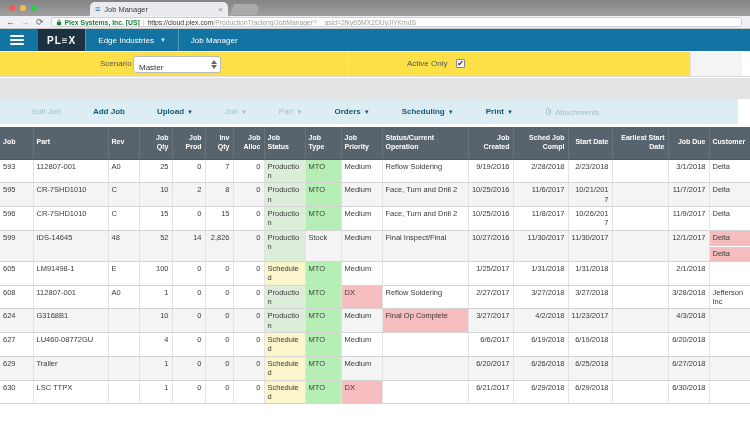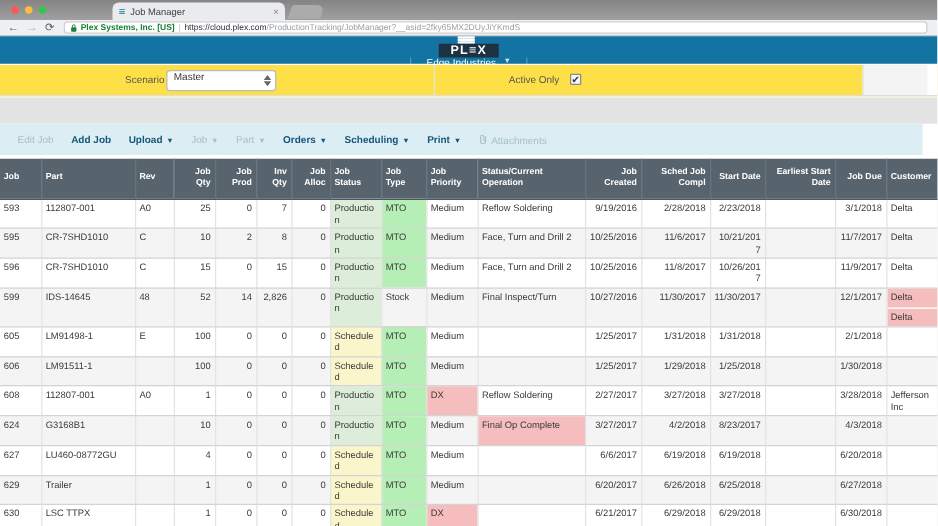--- a/index.html
+++ b/index.html
@@ -28,56 +28,56 @@
               border-radius:3px; display:flex; align-items:center; padding:0 4px;
               font-size:6.8px; white-space:nowrap; overflow:hidden; }
   .lock { width:6px; height:7px; margin-right:3px; flex:none; }
   .org { color:#188038; font-weight:bold; margin-right:3px; }
   .sep { color:#c0c0c0; margin-right:3px; }
   .dom { color:#303134; }
   .path { color:#9aa0a6; }
 
   
   .appbar { position:absolute; top:29px; left:0; width:750px; height:22px; background:#1374a3;
-            display:flex; align-items:center;flex-direction:column; }
+            display:flex; align-items:center; }
   .burger { width:14px; height:10px; margin:0 14px 0 10px; display:flex; flex-direction:column;
             justify-content:space-between; }
   .burger i { display:block; height:2px; background:#fff; border-radius:1px; }
   .brand { background:#1d3240; color:#fff; font-weight:bold; font-size:10px; letter-spacing:1px;
            height:22px; display:flex; align-items:center; padding:0 9px; }
-  .hsec { height:22px; display:flex; align-items:flex-start; padding:0 12px; color:#fff; font-size:8px;
+  .hsec { height:22px; display:flex; align-items:center; padding:0 12px; color:#fff; font-size:8px;
           border-right:1px solid rgba(255,255,255,.25); }
   .hsec.first { border-left:1px solid rgba(255,255,255,.25); }
   .caret-w { font-size:6px; margin-left:6px; color:#cfe4ef; }
 
   
   .scenbar { position:absolute; top:52px; left:0; width:750px; height:25px; background:#fde047;
              border-bottom:1px solid #ddd; }
   .scenbar .vdiv { position:absolute; top:0; bottom:0; width:1px; background:#e4e4e4; }
   .scen-right { position:absolute; left:690px; right:0; top:0; bottom:0; background:#f4f4f4; border-left:1px solid #e4e4e4; }
   .scen-white { position:absolute; left:742px; right:0; top:0; bottom:0; background:#fff; }
   .scen-label { position:absolute; top:7px; font-size:8px; color:#555; }
   .selectbox { position:absolute; left:133px; top:4px; width:88px; height:17px; background:#fff;
                border:1px solid #bbb; border-radius:3px; font-size:8px; color:#333;
-               display:flex; align-items:flex-start; padding:0 5px; }
+               display:flex; align-items:flex-end; padding:0 5px; }
   .selectbox .steppers { position:absolute; right:3px; top:3px; display:flex; flex-direction:column; gap:1px; }
   .selectbox .up { width:0; height:0; border-left:3px solid transparent; border-right:3px solid transparent;
                    border-bottom:4px solid #666; }
   .selectbox .dn { width:0; height:0; border-left:3px solid transparent; border-right:3px solid transparent;
                    border-top:4px solid #666; }
   .checkbox { position:absolute; left:456px; top:7px; width:9px; height:9px; background:#f5f5f5;
               border:1px solid #8a8a8a; border-radius:1px; font-size:8px; line-height:8px;
               color:#333; text-align:center; }
 
   .grayband { position:absolute; top:78px; left:0; width:750px; height:21px; background:#e3e3e3; }
 
   
   .toolbar { position:absolute; top:99px; left:0; width:738px; height:25px; background:#ddedf4;
              display:flex; align-items:center; font-size:8px; }
-  .tb-item { margin-left:14px; white-space:nowrap; color:#15587a; font-weight:bold; cursor:pointer; }
+  .tb-item { margin-left:32px; white-space:nowrap; color:#15587a; font-weight:bold; cursor:pointer; }
   .tb-item.dis { color:#a5bfca; font-weight:normal; }
   .tb-item .c { font-size:6px; margin-left:3px; }
   .clip { margin-right:3px; vertical-align:-1px; }
 
   
   .grid { position:absolute; top:127px; left:0; width:750px; border-collapse:collapse; table-layout:fixed; }
   .grid th { background:#58646d; color:#fff; font-size:7px; font-weight:bold; padding:3px 3px;
              border-right:1px solid #68747d; border-bottom:1px solid #4b565e; vertical-align:middle;
              height:32px; line-height:1.25; }
   .grid td { font-size:7.5px; color:#3a3a3a; padding:2px 3px; height:14px; line-height:1.25;
@@ -284,21 +284,21 @@
         <td class="ta-l">599</td>
         <td class="ta-l">IDS-14645</td>
         <td class="ta-l">48</td>
         <td class="ta-r">52</td>
         <td class="ta-r">14</td>
         <td class="ta-r">2,826</td>
         <td class="ta-r">0</td>
         <td class="ta-l c-green">Production</td>
         <td class="ta-l">Stock</td>
         <td class="ta-l">Medium</td>
-        <td class="ta-l">Final Inspect/Turn</td>
+        <td class="ta-l">Final Inspect/Final</td>
         <td class="ta-r">10/27/2016</td>
         <td class="ta-r">11/30/2017</td>
         <td class="ta-r">11/30/2017</td>
         <td class="ta-r"></td>
         <td class="ta-r">12/1/2017</td>
         <td class="ta-l cust-td">
           <div class="cust-line pink">Delta</div>
           <div class="cust-line pink">Delta</div>
         </td>
       </tr>
@@ -314,39 +314,20 @@
         <td class="ta-l c-bgreen">MTO</td>
         <td class="ta-l">Medium</td>
         <td class="ta-l"></td>
         <td class="ta-r">1/25/2017</td>
         <td class="ta-r">1/31/2018</td>
         <td class="ta-r">1/31/2018</td>
         <td class="ta-r"></td>
         <td class="ta-r">2/1/2018</td>
         <td class="ta-l cust-td"></td>
       </tr>
-      <tr class="alt">
-        <td class="ta-l">606</td>
-        <td class="ta-l">LM91511-1</td>
-        <td class="ta-l"></td>
-        <td class="ta-r">100</td>
-        <td class="ta-r">0</td>
-        <td class="ta-r">0</td>
-        <td class="ta-r">0</td>
-        <td class="ta-l c-yellow">Scheduled</td>
-        <td class="ta-l c-bgreen">MTO</td>
-        <td class="ta-l">Medium</td>
-        <td class="ta-l"></td>
-        <td class="ta-r">1/25/2017</td>
-        <td class="ta-r">1/29/2018</td>
-        <td class="ta-r">1/25/2018</td>
-        <td class="ta-r"></td>
-        <td class="ta-r">1/30/2018</td>
-        <td class="ta-l cust-td"></td>
-      </tr>
       <tr>
         <td class="ta-l">608</td>
         <td class="ta-l">112807-001</td>
         <td class="ta-l">A0</td>
         <td class="ta-r">1</td>
         <td class="ta-r">0</td>
         <td class="ta-r">0</td>
         <td class="ta-r">0</td>
         <td class="ta-l c-green">Production</td>
         <td class="ta-l c-bgreen">MTO</td>
@@ -368,21 +349,21 @@
         <td class="ta-r">10</td>
         <td class="ta-r">0</td>
         <td class="ta-r">0</td>
         <td class="ta-r">0</td>
         <td class="ta-l c-green">Production</td>
         <td class="ta-l c-bgreen">MTO</td>
         <td class="ta-l">Medium</td>
         <td class="ta-l c-pink">Final Op Complete</td>
         <td class="ta-r">3/27/2017</td>
         <td class="ta-r">4/2/2018</td>
-        <td class="ta-r">8/23/2017</td>
+        <td class="ta-r">11/23/2017</td>
         <td class="ta-r"></td>
         <td class="ta-r">4/3/2018</td>
         <td class="ta-l cust-td"></td>
       </tr>
       <tr>
         <td class="ta-l">627</td>
         <td class="ta-l">LU460-08772GU</td>
         <td class="ta-l"></td>
         <td class="ta-r">4</td>
         <td class="ta-r">0</td>

